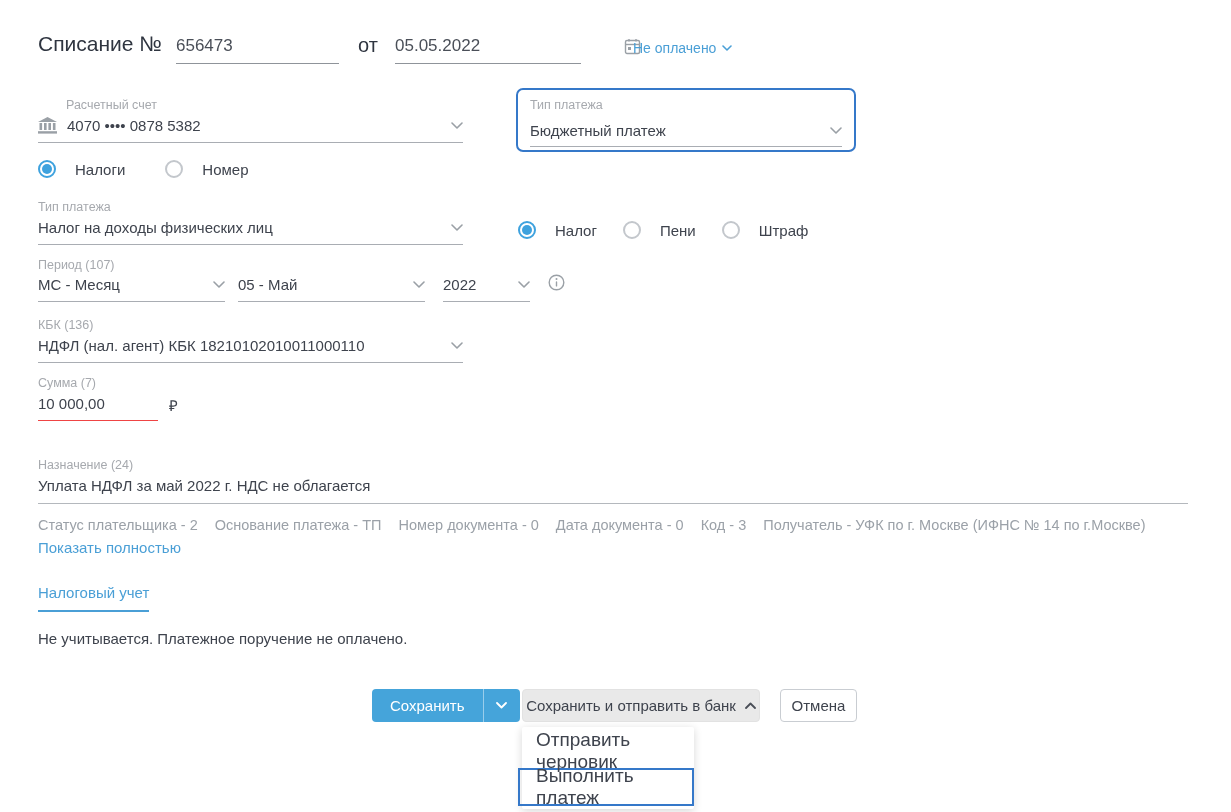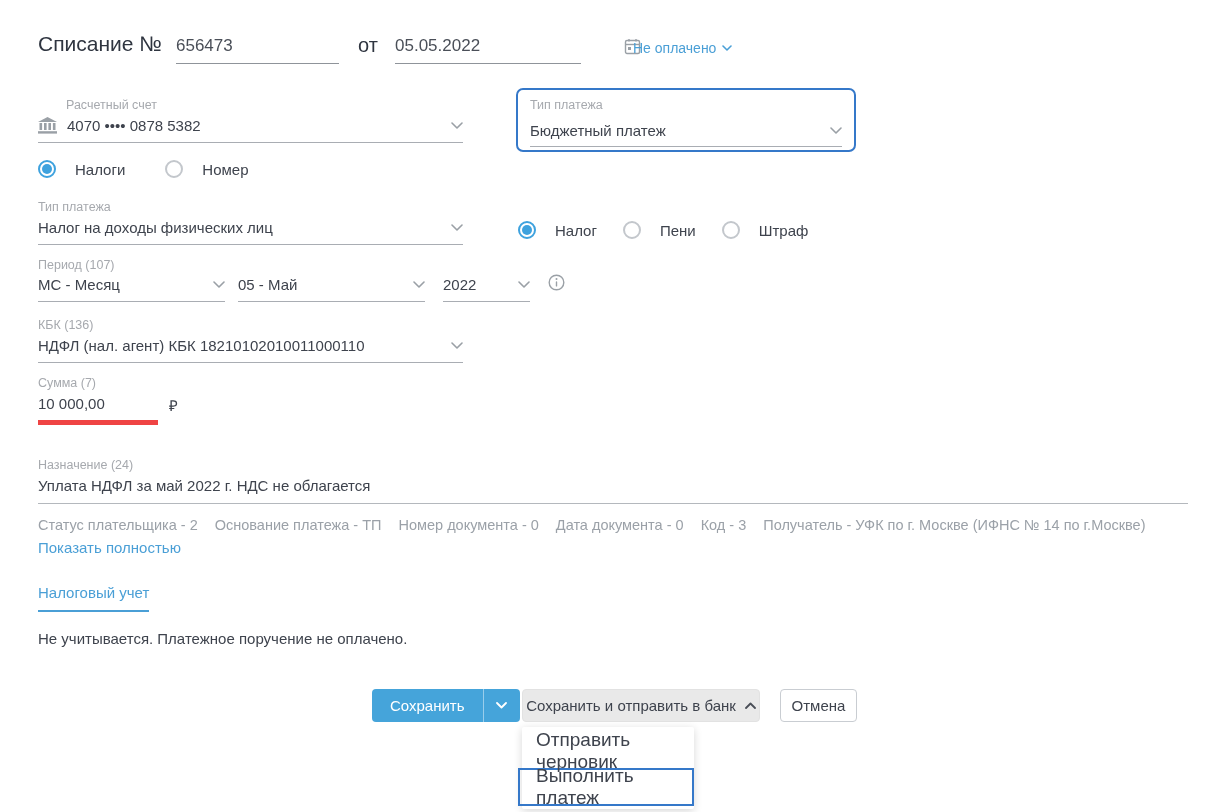--- a/index.html
+++ b/index.html
@@ -24,21 +24,21 @@
   .focus-box { border:2px solid #3578c9; border-radius:7px; padding:8px 12px 0 12px; }
 
   .radio-row { display:flex; align-items:center; }
   .radio-item { display:flex; align-items:center; gap:19px; cursor:pointer; }
   .radio { width:18px; height:18px; border-radius:50%; border:2px solid #c3c7cc; background:#fff; position:relative; flex:none; }
   .radio.sel { border-color:#3ea2de; }
   .radio.sel::after { content:""; position:absolute; inset:2px; border-radius:50%; background:#3ea2de; }
   .radio-lab { font-size:15px; color:#3e434d; }
 
   .amount-row { display:flex; align-items:flex-start; }
-  .amount-row input { width:120px; border:none; border-bottom:5px solid #ef4444; outline:none;
+  .amount-row input { width:120px; border:none; border-bottom:1px solid #ef4444; outline:none;
                       font-family:"Liberation Sans",sans-serif; font-size:15px; color:#3e434d; padding:0 0 8px 0; background:transparent; }
   .rub { font-size:15px; color:#3e434d; margin-left:11px; }
 
   .purpose input { width:1150px; border:none; border-bottom:1px solid #b4b8bd; outline:none;
                    font-family:"Liberation Sans",sans-serif; font-size:15px; color:#3e434d; padding:0 0 9px 0; background:transparent; }
 
   .details { width:1150px; font-size:14.5px; color:#9ba1a8; }
   .details span { margin-right:17px; }
 
   .tab { color:#4a9fd6; font-size:15px; padding-bottom:9px; border-bottom:2px solid #4a9fd6; cursor:pointer; }

